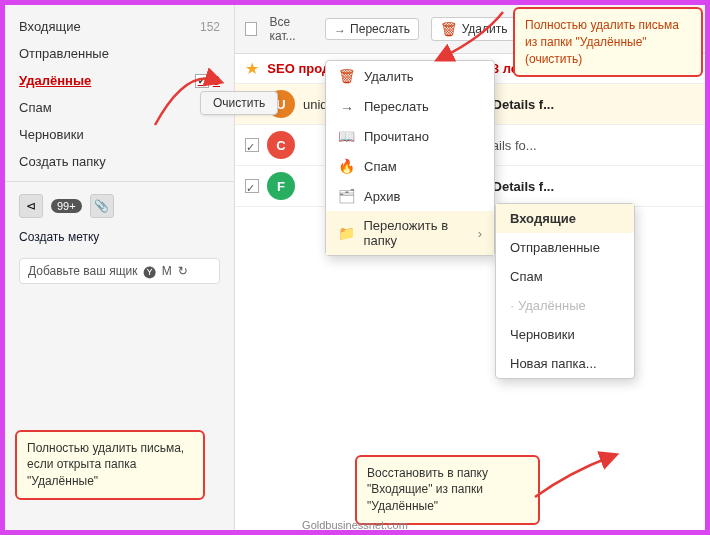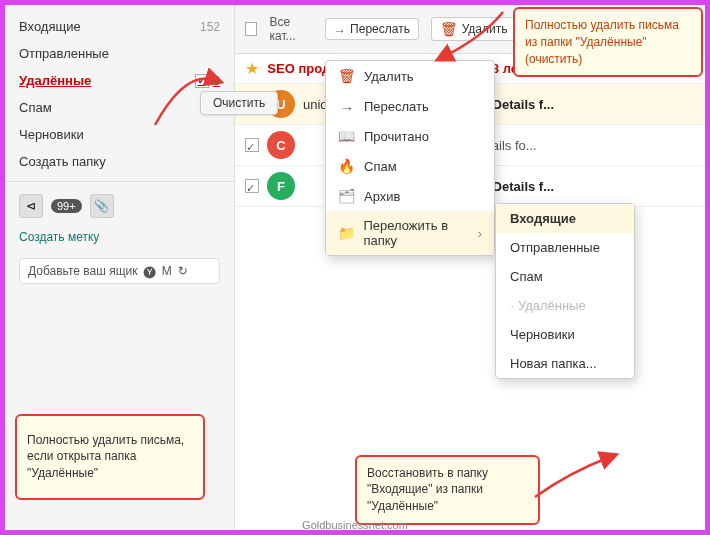--- a/index.html
+++ b/index.html
@@ -93,21 +93,21 @@
     .badge-99 {
       background: #555;
       color: #fff;
       border-radius: 10px;
       padding: 1px 6px;
       font-size: 11px;
     }
 
     .create-label {
       padding: 6px 14px;
-      color: #0f766e;
+      color: #0f172a;
       font-size: 12px;
     }
 
     .add-mailbox {
       margin: 8px 14px;
       border: 1px solid #ddd;
       border-radius: 4px;
       padding: 5px 8px;
       display: flex;
       align-items: center;
@@ -118,21 +118,21 @@
     }
 
     
     .annotation-box-left {
       position: absolute;
       bottom: 30px;
       left: 10px;
       background: #fffde7;
       border: 2px solid #e53935;
       border-radius: 6px;
-      padding: 16px 10px;
+      padding: 8px 10px;
       font-size: 12px;
       color: #333;
       width: 190px;
       line-height: 1.4;
       z-index: 20;
     }
 
     
     .main-content {
       flex: 1;

